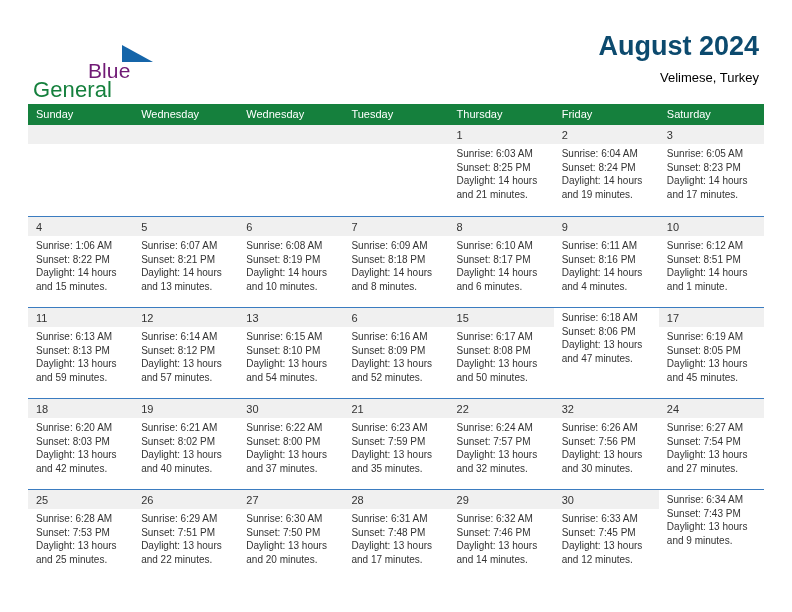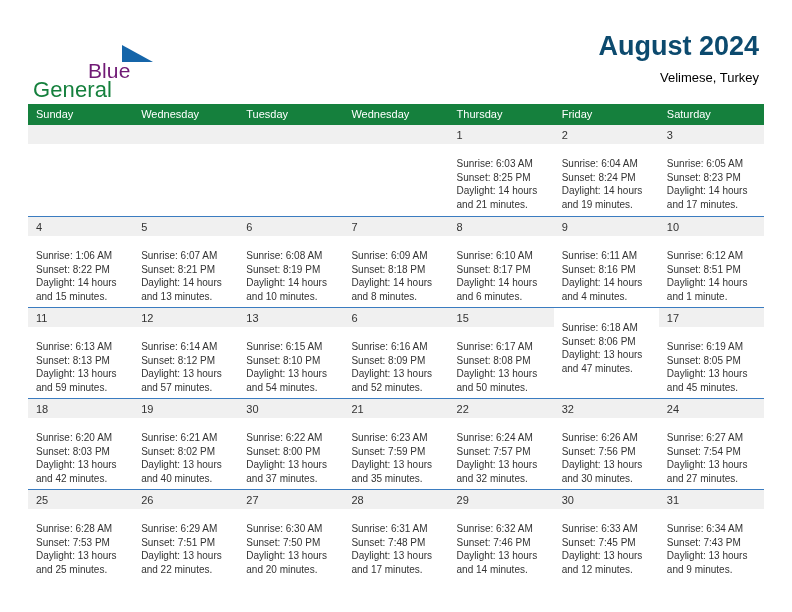--- a/index.html
+++ b/index.html
@@ -134,21 +134,20 @@
     box-sizing: border-box;
     padding-left: 8px;
   }
   .day-num {
     font-size: 11px;
     line-height: 19px;
     color: #333333;
   }
   .day-body {
     padding: 3px 6px 0 8px;
-    margin-top: 10px;
   }
   .day-line {
     font-size: 10px;
     line-height: 13.6px;
     color: #333333;
     white-space: nowrap;
   }
 </style>
 </head>
 <body>
@@ -167,22 +166,22 @@
       <h1 class="cal-title">August 2024</h1>
       <h2 class="cal-subtitle">Velimese, Turkey</h2>
     </div>
 
   </div>
 
   <div class="calendar">
     <div class="weekday-row" id="weekday-row">
         <div class="weekday">Sunday</div>
         <div class="weekday">Wednesday</div>
+        <div class="weekday">Wednesday</div>
         <div class="weekday">Tuesday</div>
-        <div class="weekday">Wednesday</div>
         <div class="weekday">Thursday</div>
         <div class="weekday">Friday</div>
         <div class="weekday">Saturday</div>
       </div>
     <div id="weeks-container">
         <div class="week-row first">
           <div class="day-cell empty">
             <div class="day-num-strip"><span class="day-num"></span></div>
           </div>
           <div class="day-cell empty">
@@ -465,21 +464,20 @@
           <div class="day-cell">
             <div class="day-num-strip"><span class="day-num">30</span></div>
             <div class="day-body">
               <div class="day-line">Sunrise: 6:33 AM</div>
               <div class="day-line">Sunset: 7:45 PM</div>
               <div class="day-line">Daylight: 13 hours</div>
               <div class="day-line">and 12 minutes.</div>
             </div>
           </div>
           <div class="day-cell">
-            <div class="day-num-strip"><span class="day-num">31</span></div>
             <div class="day-body">
               <div class="day-line">Sunrise: 6:34 AM</div>
               <div class="day-line">Sunset: 7:43 PM</div>
               <div class="day-line">Daylight: 13 hours</div>
               <div class="day-line">and 9 minutes.</div>
             </div>
           </div>
         </div>
       </div>
   </div>

